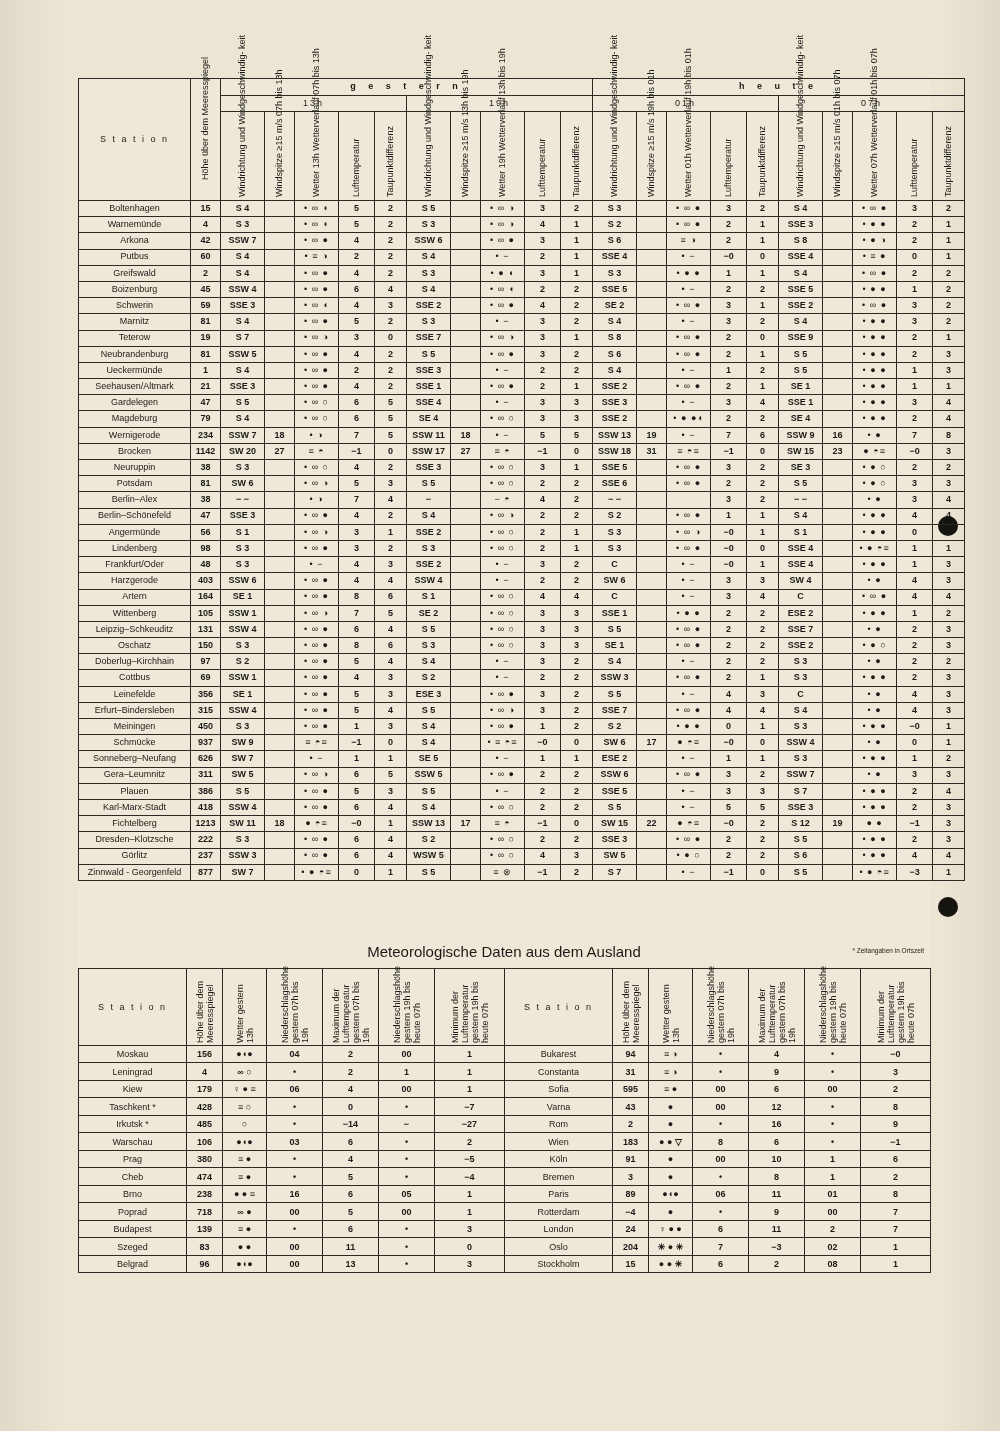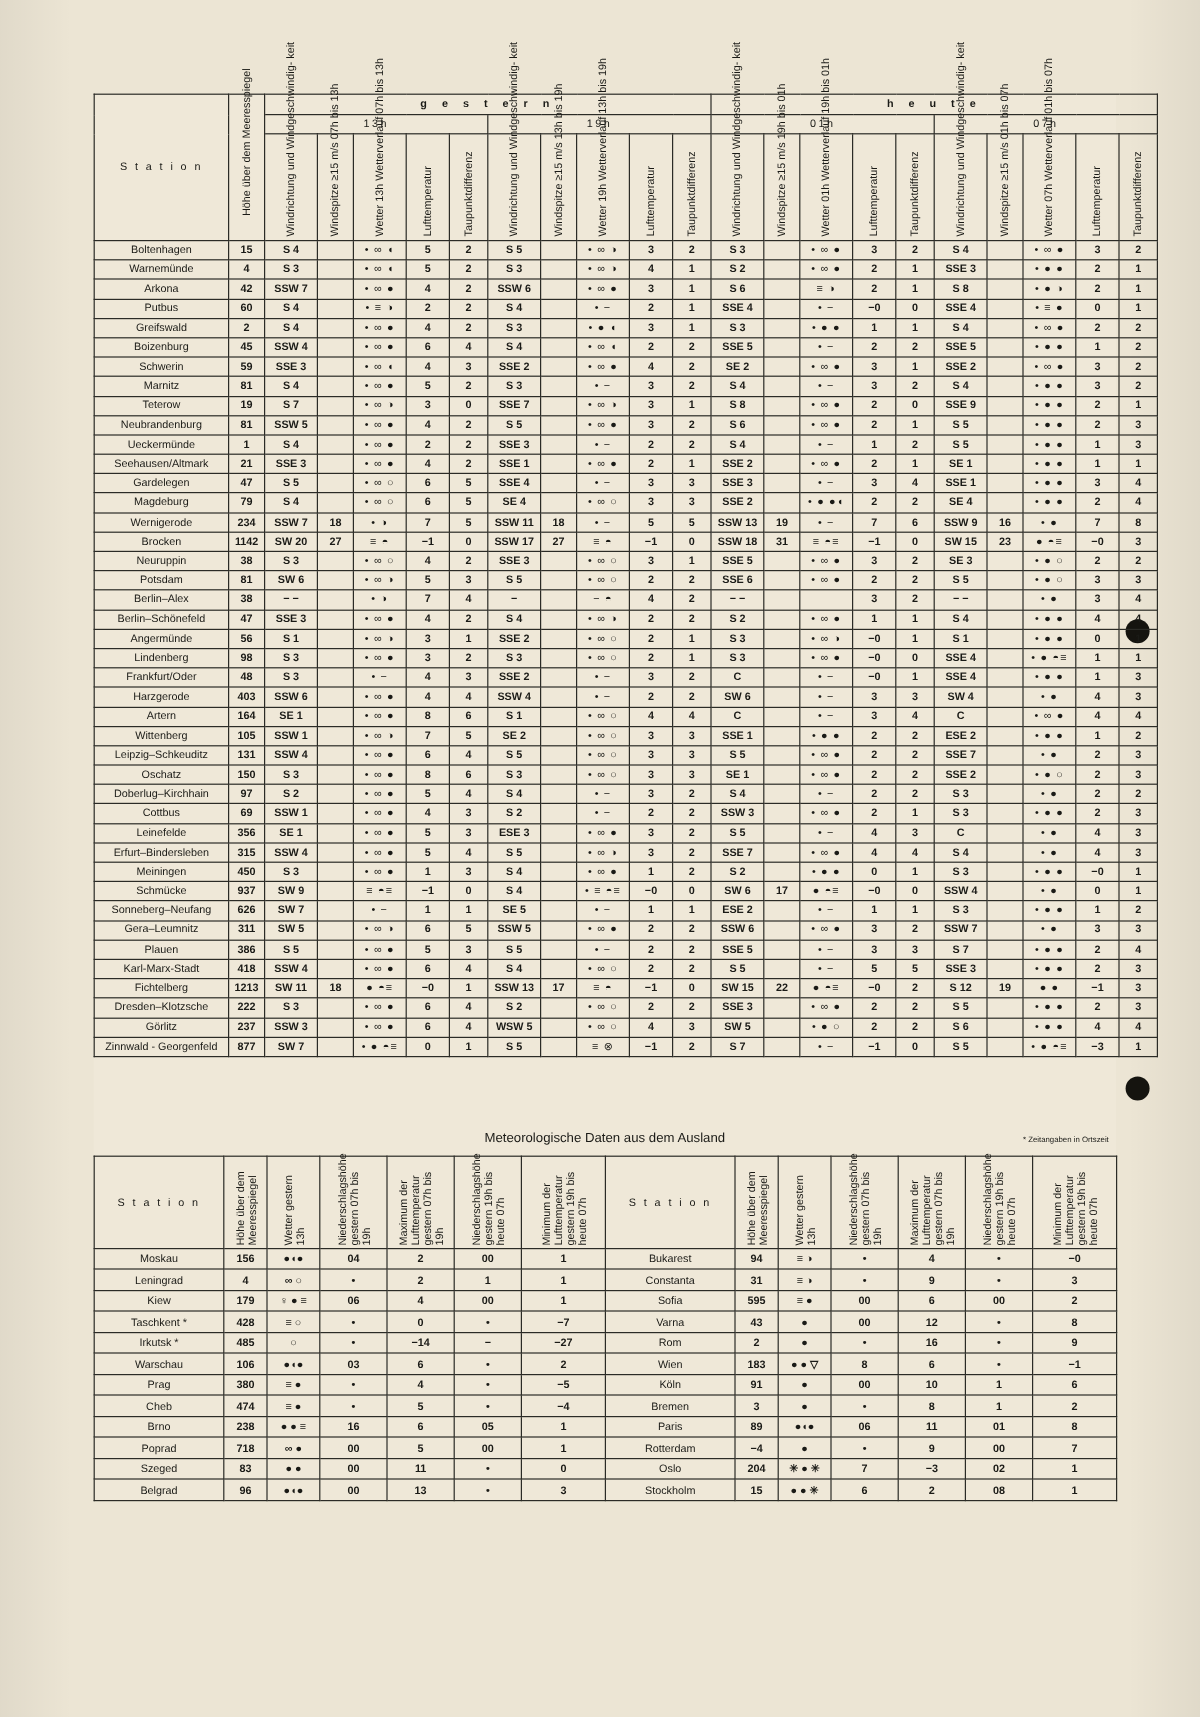--- a/index.html
+++ b/index.html
@@ -66,21 +66,21 @@
   
   col.c-st{width:112px}
   col.c-h{width:30px}
   col.c-wd{width:44px}
   col.c-sp{width:30px}
   col.c-we{width:44px}
   col.c-t{width:36px}
   col.c-d{width:32px}
 
   .foreign-title{
-    text-align:center;font-size:11px;margin:0;padding:0;
+    text-align:center;font-size:15px;margin:0;padding:0;
   }
   .note{
     position:absolute;right:6px;top:4px;font-size:6.5px;
   }
   .f-table{width:852px;table-layout:fixed;}
   .f-table td,.f-table th{
     border:1px solid #2b2b26;font-size:9px;padding:0;text-align:center;
     vertical-align:middle;height:16.5px;
   }
   .f-vhead{height:78px;font-size:6.2px;vertical-align:bottom;padding-bottom:2px;}
@@ -1427,20 +1427,36 @@
             <td class="f-v">1</td>
             <td class="f-st">Rotterdam</td>
             <td class="f-num">−4</td>
             <td class="f-v">●</td>
             <td class="f-v">•</td>
             <td class="f-v">9</td>
             <td class="f-v">00</td>
             <td class="f-v">7</td>
           </tr>
           <tr>
+            <td class="f-st">Budapest</td>
+            <td class="f-num">139</td>
+            <td class="f-v">≡ ●</td>
+            <td class="f-v">•</td>
+            <td class="f-v">6</td>
+            <td class="f-v">•</td>
+            <td class="f-v">3</td>
+            <td class="f-st">London</td>
+            <td class="f-num">24</td>
+            <td class="f-v">♀ ● ●</td>
+            <td class="f-v">6</td>
+            <td class="f-v">11</td>
+            <td class="f-v">2</td>
+            <td class="f-v">7</td>
+          </tr>
+          <tr>
             <td class="f-st">Szeged</td>
             <td class="f-num">83</td>
             <td class="f-v">● ●</td>
             <td class="f-v">00</td>
             <td class="f-v">11</td>
             <td class="f-v">•</td>
             <td class="f-v">0</td>
             <td class="f-st">Oslo</td>
             <td class="f-num">204</td>
             <td class="f-v">✳ ● ✳</td>

